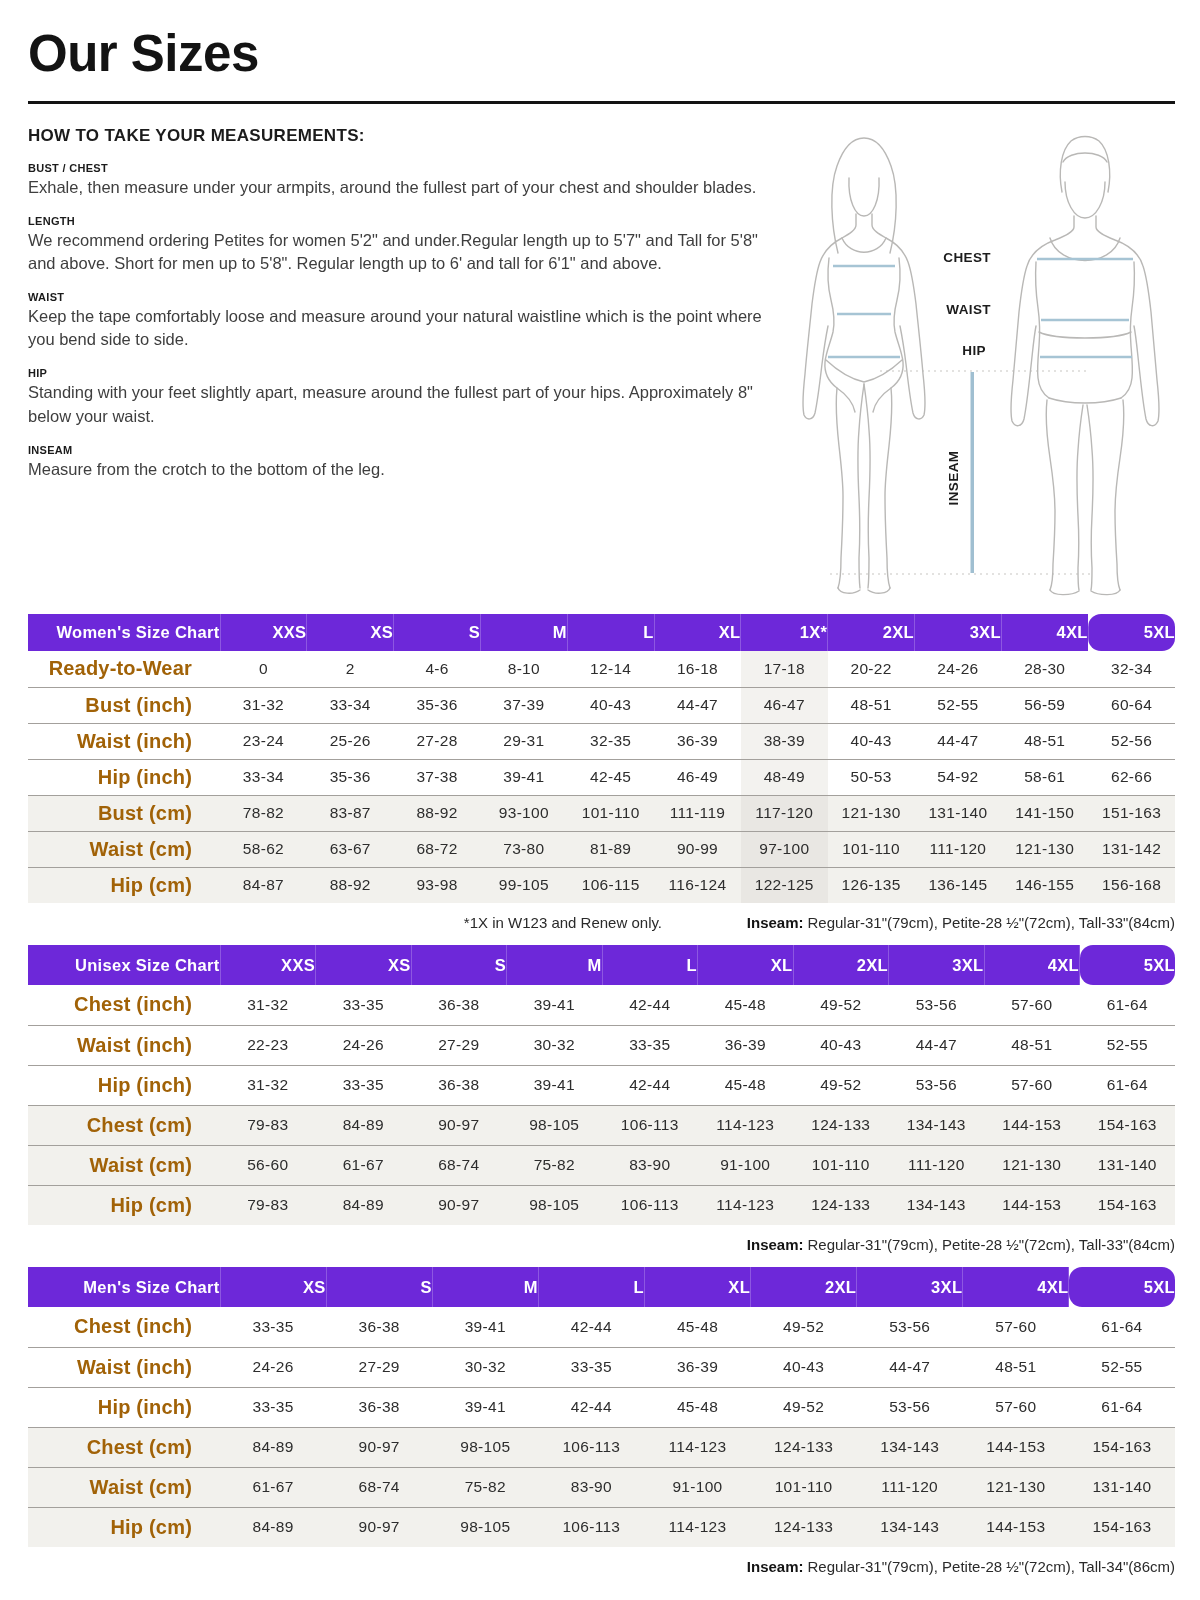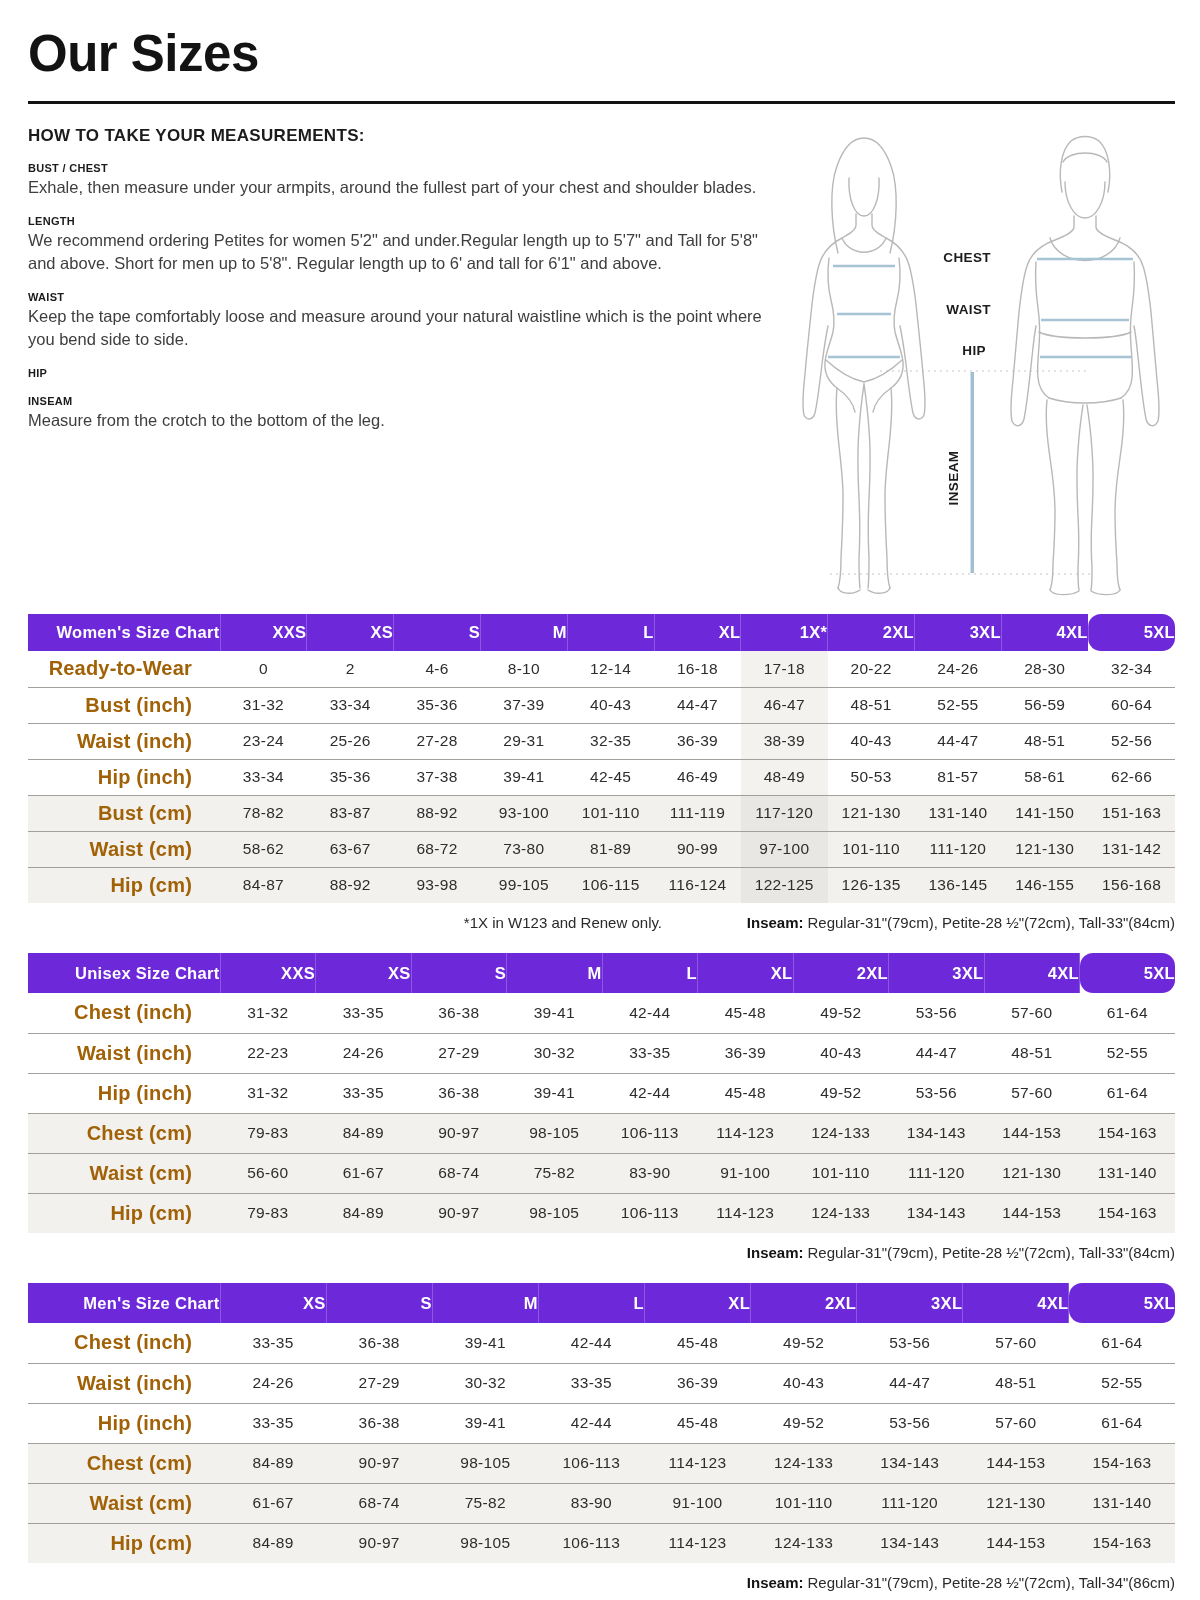--- a/index.html
+++ b/index.html
@@ -20,21 +20,21 @@
   .instructions h3 { font-size:11px; font-weight:700; color:#1b1b1b; letter-spacing:.3px; margin:16px 0 1px 0; }
   .instructions p { font-size:16.5px; line-height:1.4; color:#3e3e3e; max-width:735px; margin:2px 0 0 0; }
 
   .figure-wrap { width:395px; flex:none; margin-top:2px; }
   .figure-wrap svg { display:block; }
   .fig-outline { fill:none; stroke:#b9b8b6; stroke-width:1.4; stroke-linecap:round; stroke-linejoin:round; }
   .fig-blue { stroke:#a6c4d4; stroke-width:2.6; fill:none; }
   .fig-dotted { stroke:#c7c5c2; stroke-width:1.2; stroke-dasharray:2 4; fill:none; }
   .fig-label { font-family:"Liberation Sans","DejaVu Sans",sans-serif; font-size:13.5px; font-weight:700; fill:#1c1c1c; letter-spacing:.4px; }
 
-  table.size-table { width:100%; border-collapse:collapse; table-layout:fixed; margin-top:22px; }
+  table.size-table { width:100%; border-collapse:collapse; table-layout:fixed; margin-top:14px; }
   table.size-table.first { margin-top:18px; }
   table.size-table th {
     background:#6d28d9; color:#ffffff; font-weight:700; font-size:16.5px;
     text-align:right; letter-spacing:.3px; border-right:1px solid rgba(255,255,255,.22);
   }
   table.size-table th:last-child { border-right:none;border-radius:13px; }
   table.size-table.h37 th { height:37px; }
   table.size-table.h40 th { height:40px; }
   table.size-table.h37 tbody tr { height:36px; }
   table.size-table.h40 tbody tr { height:40px; }
@@ -63,20 +63,21 @@
     <div class="instructions">
       <h2>HOW TO TAKE YOUR MEASUREMENTS:</h2>
       <div id="sections-root">
           <h3>BUST / CHEST</h3>
           <p>Exhale, then measure under your armpits, around the fullest part of your chest and shoulder blades.</p>
           <h3>LENGTH</h3>
           <p>We recommend ordering Petites for women 5'2" and under.Regular length up to 5'7" and Tall for 5'8" and above. Short for men up to 5'8". Regular length up to 6' and tall for 6'1" and above.</p>
           <h3>WAIST</h3>
           <p>Keep the tape comfortably loose and measure around your natural waistline which is the point where you bend side to side.</p>
           <h3>HIP</h3>
+          <p>Standing with your feet slightly apart, measure around the fullest part of your hips. Approximately 8" below your waist.</p>
           <h3>INSEAM</h3>
           <p>Measure from the crotch to the bottom of the leg.</p>
         </div>
     </div>
 
     <div class="figure-wrap">
       <svg viewBox="0 0 395 470" width="395" height="470">
 
         <path class="fig-dotted" d="M100,245 L310,245"></path>
         <path class="fig-dotted" d="M50,448 L310,448"></path>
@@ -210,21 +211,21 @@
           <tr>
             <td class="row-label">Hip (inch)</td>
             <td class="size-cell">33-34</td>
             <td class="size-cell">35-36</td>
             <td class="size-cell">37-38</td>
             <td class="size-cell">39-41</td>
             <td class="size-cell">42-45</td>
             <td class="size-cell">46-49</td>
             <td class="size-cell hl">48-49</td>
             <td class="size-cell">50-53</td>
-            <td class="size-cell">81-57</td>
+            <td class="size-cell">54-92</td>
             <td class="size-cell">58-61</td>
             <td class="size-cell">62-66</td>
           </tr>
           <tr class="shade">
             <td class="row-label">Bust (cm)</td>
             <td class="size-cell">78-82</td>
             <td class="size-cell">83-87</td>
             <td class="size-cell">88-92</td>
             <td class="size-cell">93-100</td>
             <td class="size-cell">101-110</td>

